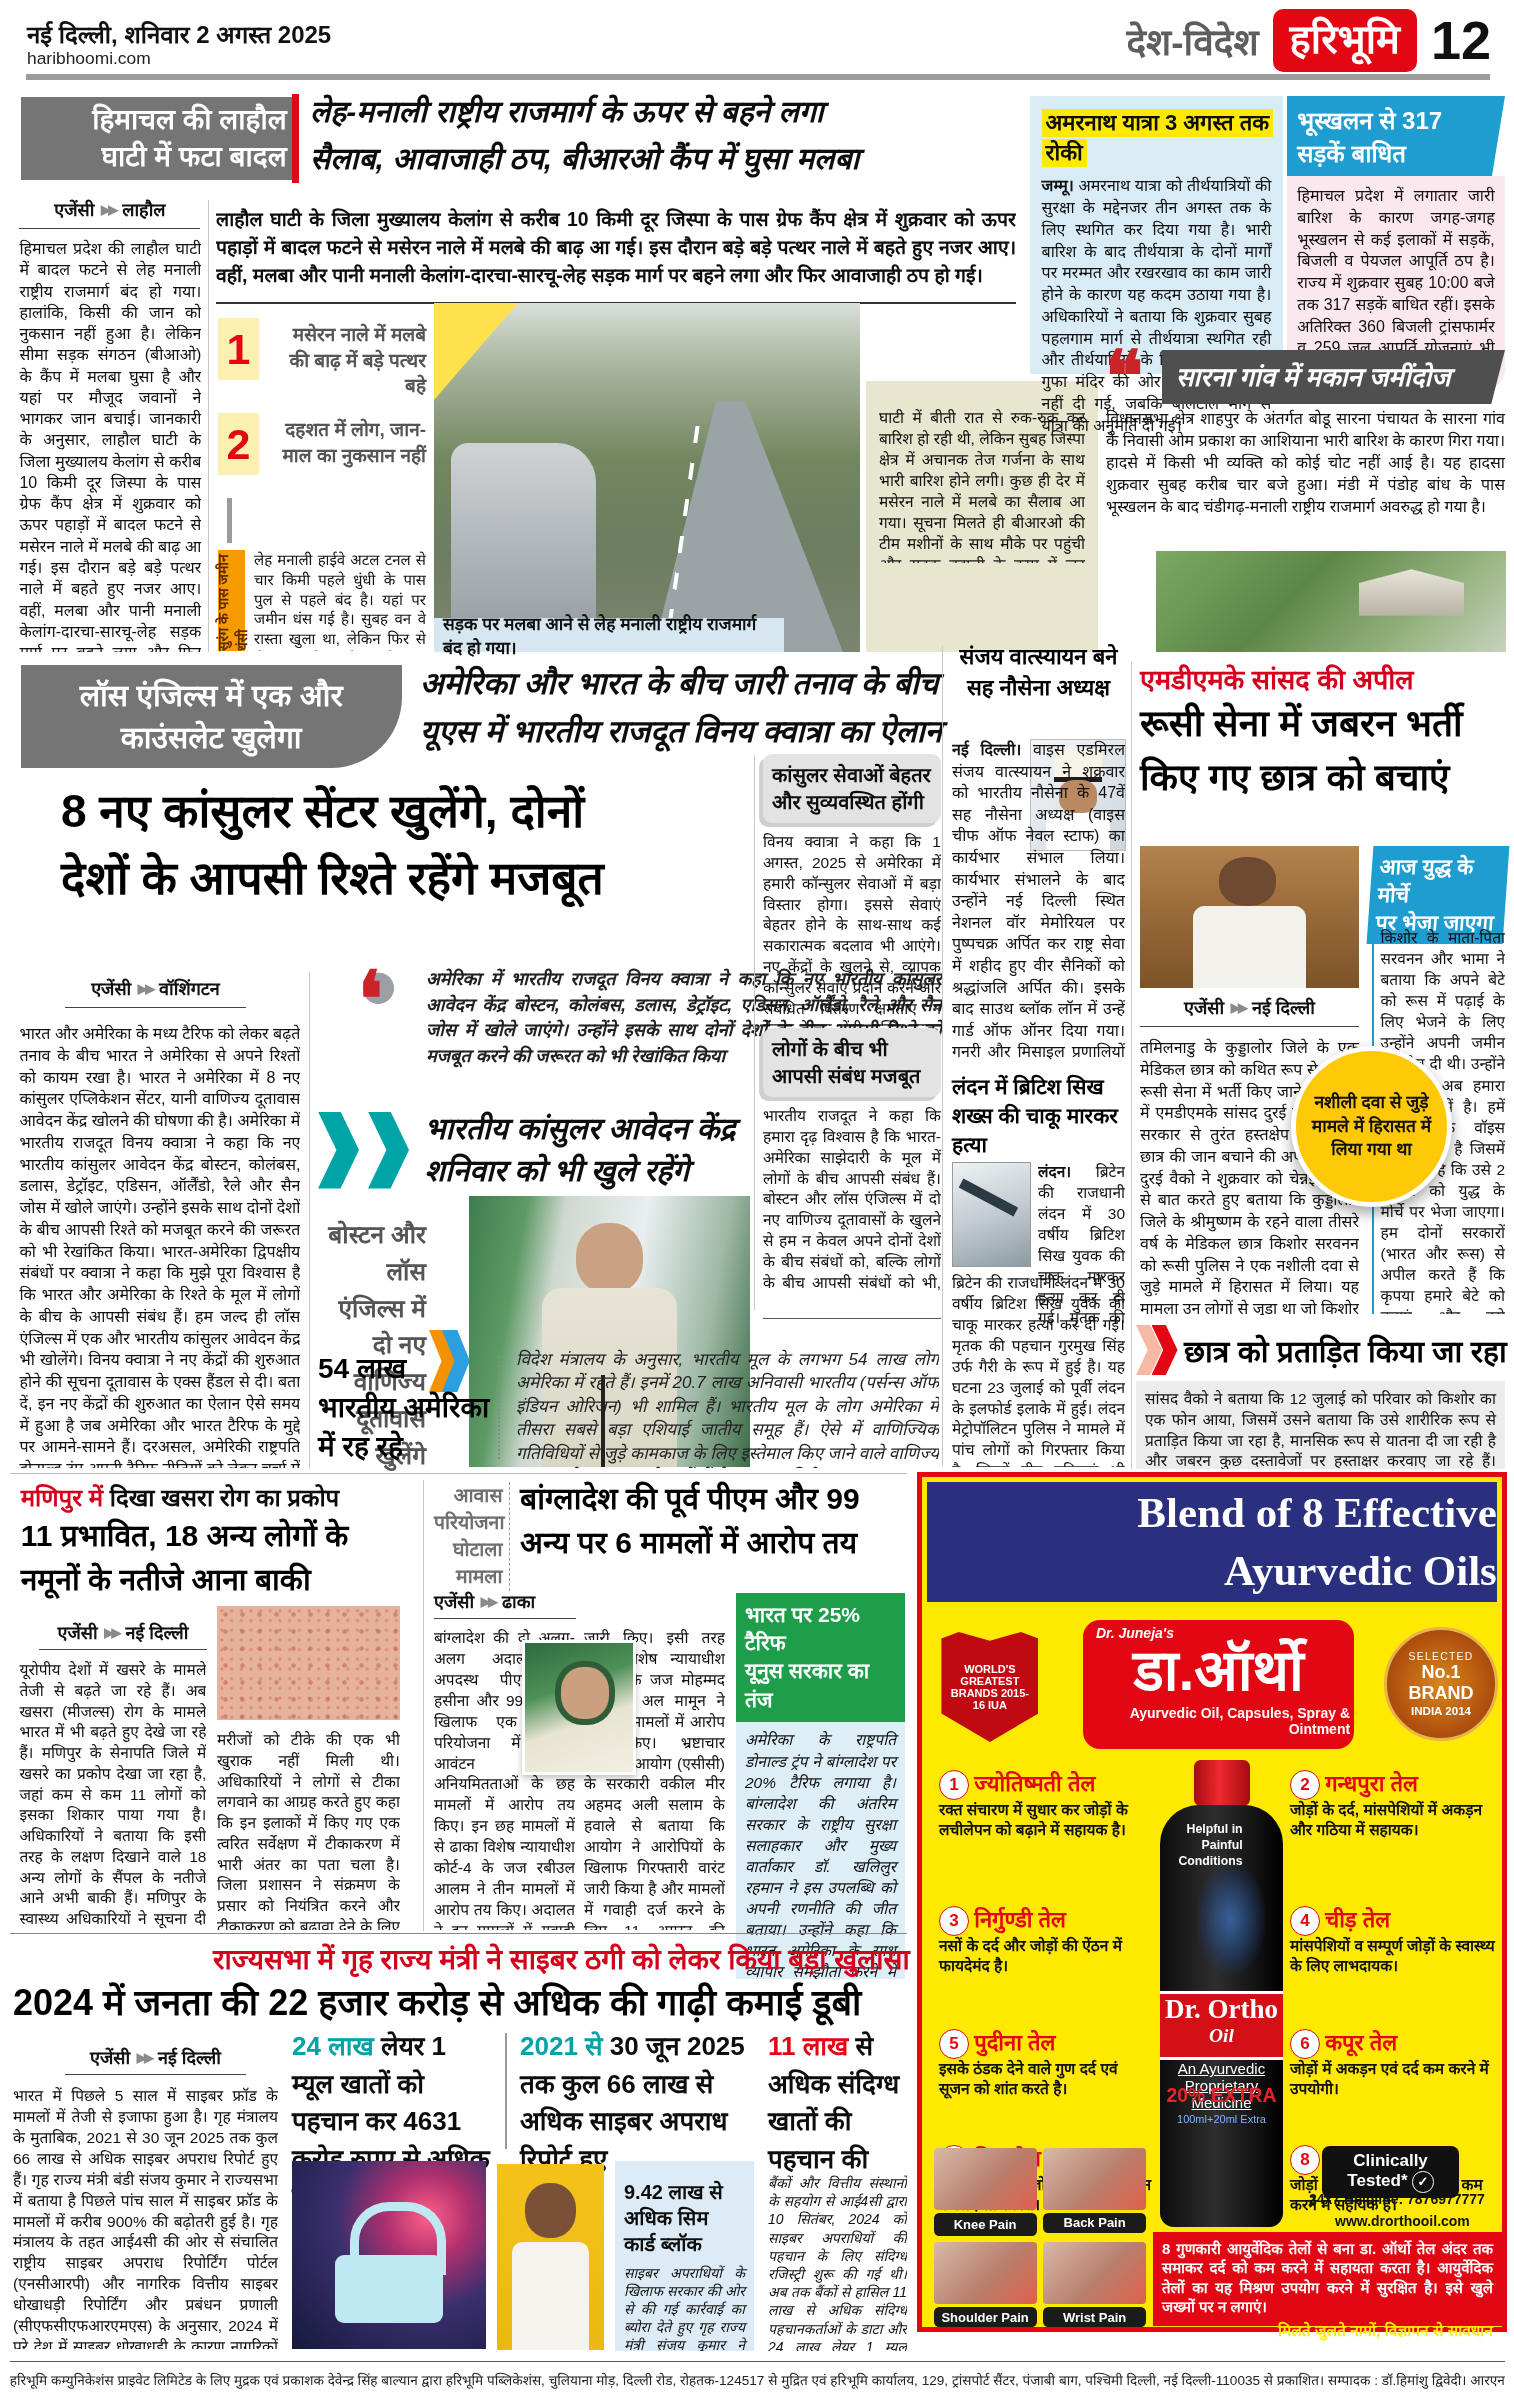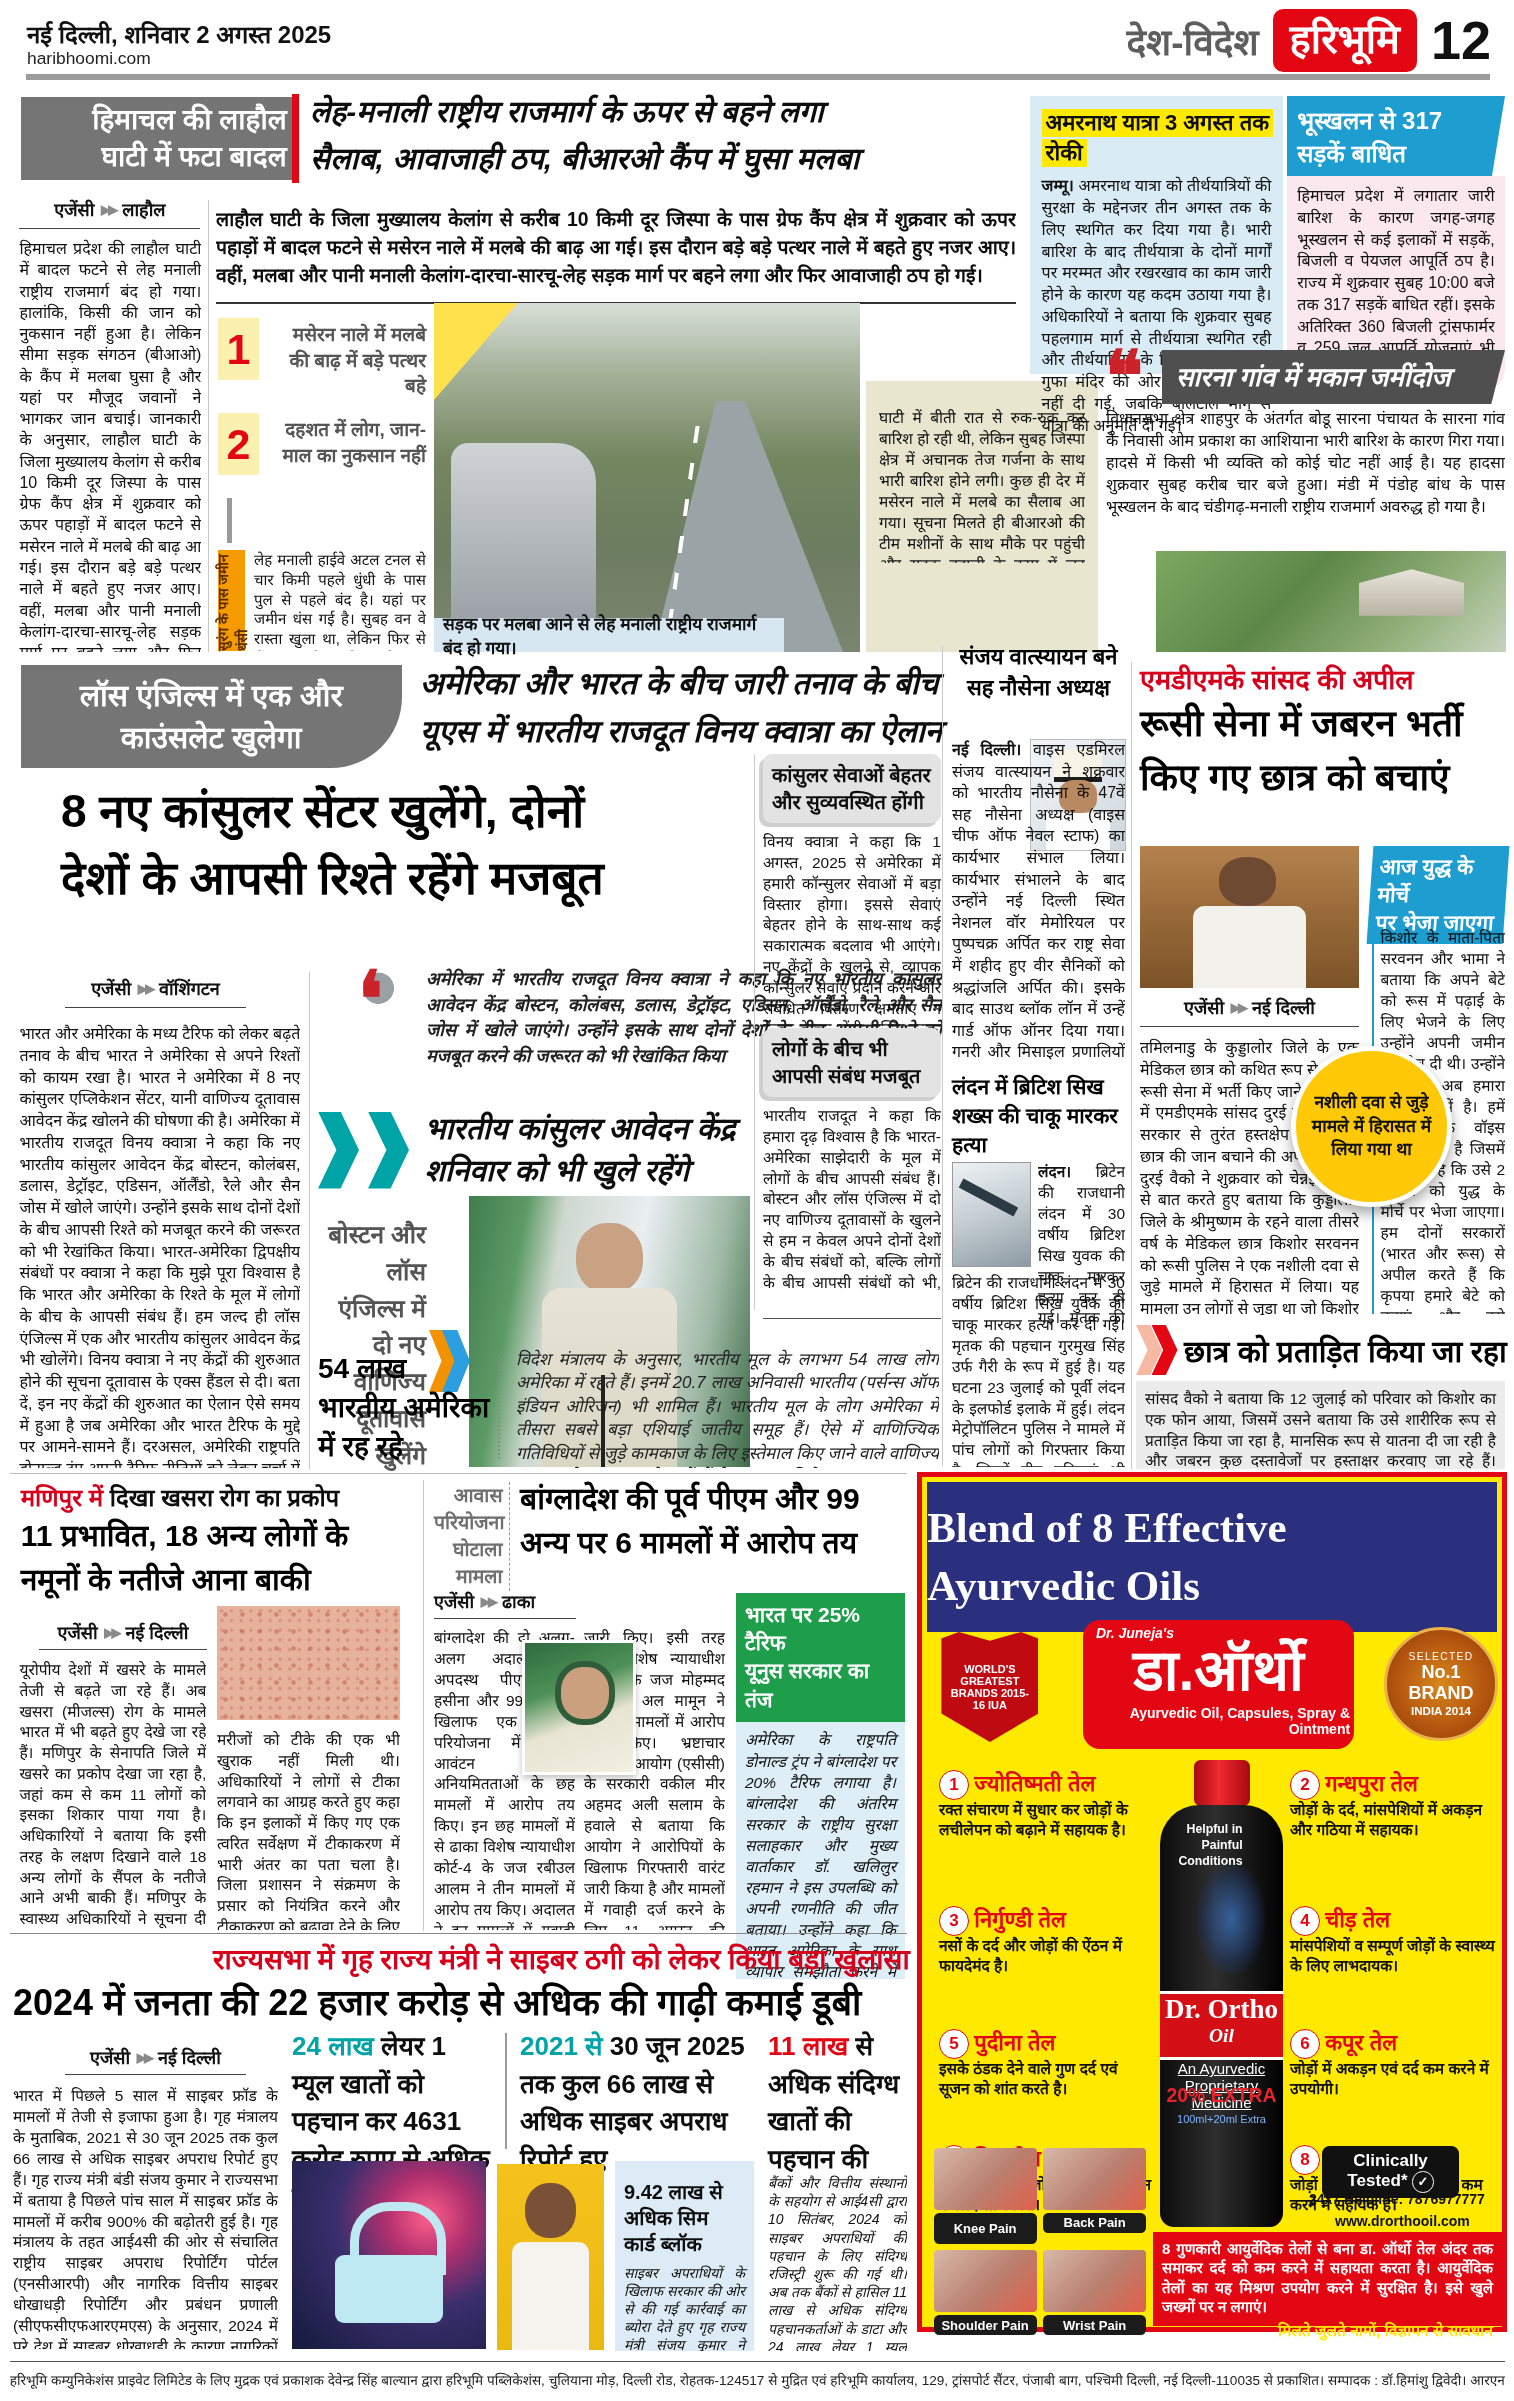--- a/index.html
+++ b/index.html
@@ -266,21 +266,21 @@
 
   <div class="abs" style="left:736px;top:1593px;width:169px;">
     <div class="xb wh" style="background:#1e9e4a;padding:7.7px 9px;font-size:21px;line-height:1.35;">
       <div>भारत पर 25% टैरिफ</div>
       <div>यूनुस सरकार का तंज</div>
     </div>
     <div class="just it ov" style="background:#ddeef7;padding:7.7px 9px;font-size:15.5px;line-height:1.36;height:257px;box-sizing:border-box;color:#111;">अमेरिका के राष्ट्रपति डोनाल्ड ट्रंप ने बांग्लादेश पर 20% टैरिफ लगाया है। बांग्लादेश की अंतरिम सरकार के राष्ट्रीय सुरक्षा सलाहकार और मुख्य वार्ताकार डॉ. खलिलुर रहमान ने इस उपलब्धि को अपनी रणनीति की जीत बताया। उन्होंने कहा कि भारत अमेरिका के साथ व्यापार समझौता करने में असफल रहा जिसके कारण उसे 25% टैरिफ का सामना करना पड़ रहा है। यह बयान कूटनीतिक रूप से असंयमित माना जा रहा है।</div>
   </div>
 
   <div class="abs" style="left:917px;top:1472px;width:590px;height:860px;background:#ffe900;border:5.2px solid #e30613;box-sizing:border-box;">
-    <div class="serif xb wh" style="margin:5.2px;background:#2a2f7e;text-align:left;font-size:43px;line-height:1.35;padding:17px 0;">
+    <div class="serif xb wh" style="margin:5.2px;background:#2a2f7e;text-align:right;font-size:43px;line-height:1.35;padding:2px 0;">
       <div>Blend of 8 Effective</div>
       <div>Ayurvedic Oils</div>
     </div>
 
     <div class="abs wh" style="left:19.4px;top:155px;width:97px;height:110px;background:#c00a12;clip-path:polygon(0 6%,18% 0,50% 8%,82% 0,100% 6%,100% 74%,50% 100%,0 74%);display:flex;align-items:center;justify-content:center;text-align:center;font-size:11px;font-weight:700;padding:5.2px;box-sizing:border-box;">WORLD'S GREATEST BRANDS 2015-16 IUA</div>
     <div class="abs" style="left:161px;top:143px;width:271px;height:129px;background:#e30613;border-radius:17px;color:#fff;text-align:center;padding:5.2px 3.9px;box-sizing:border-box;">
       <div class="it b" style="font-size:14px;text-align:left;padding-left:9px;">Dr. Juneja's</div>
       <div class="xb" style="font-size:57px;line-height:1.05;">डा.ऑर्थो</div>
       <div class="b" style="font-size:14px;margin-top:3.9px;">Ayurvedic Oil, Capsules, Spray &amp; Ointment</div>
     </div>
@@ -335,21 +335,21 @@
       <div class="oil-desc">जोड़ों में अकड़न एवं दर्द कम करने में उपयोगी।</div>
     </div>
     <div class="abs" style="left:368px;top:665px;width:207px;">
       <div class="oil-name"><span class="oil-num">8</span><span>अलसी तेल</span></div>
       <div class="oil-desc">जोड़ों और मांसपेशियों में सूजन कम करने में सहायक है।</div>
     </div>
 
     <div class="abs" style="left:11.6px;top:671px;width:217px;height:183px;display:flex;flex-wrap:wrap;gap:6.5px;align-content:flex-start;z-index:3;">
       <div style="width:103px;">
           <div class="pain" style="height:62px;border-radius:3.9px;"></div>
-          <div class="pain-label" style="margin-top:2.6px;height:31px;">Knee Pain</div>
+          <div class="pain-label" style="margin-top:2.6px;height:23px;">Knee Pain</div>
         </div>
       <div style="width:103px;">
           <div class="pain" style="height:62px;border-radius:3.9px;"></div>
           <div class="pain-label" style="margin-top:2.6px;height:20.7px;">Back Pain</div>
         </div>
       <div style="width:103px;">
           <div class="pain" style="height:62px;border-radius:3.9px;"></div>
           <div class="pain-label" style="margin-top:2.6px;height:20.7px;">Shoulder Pain</div>
         </div>
       <div style="width:103px;">

